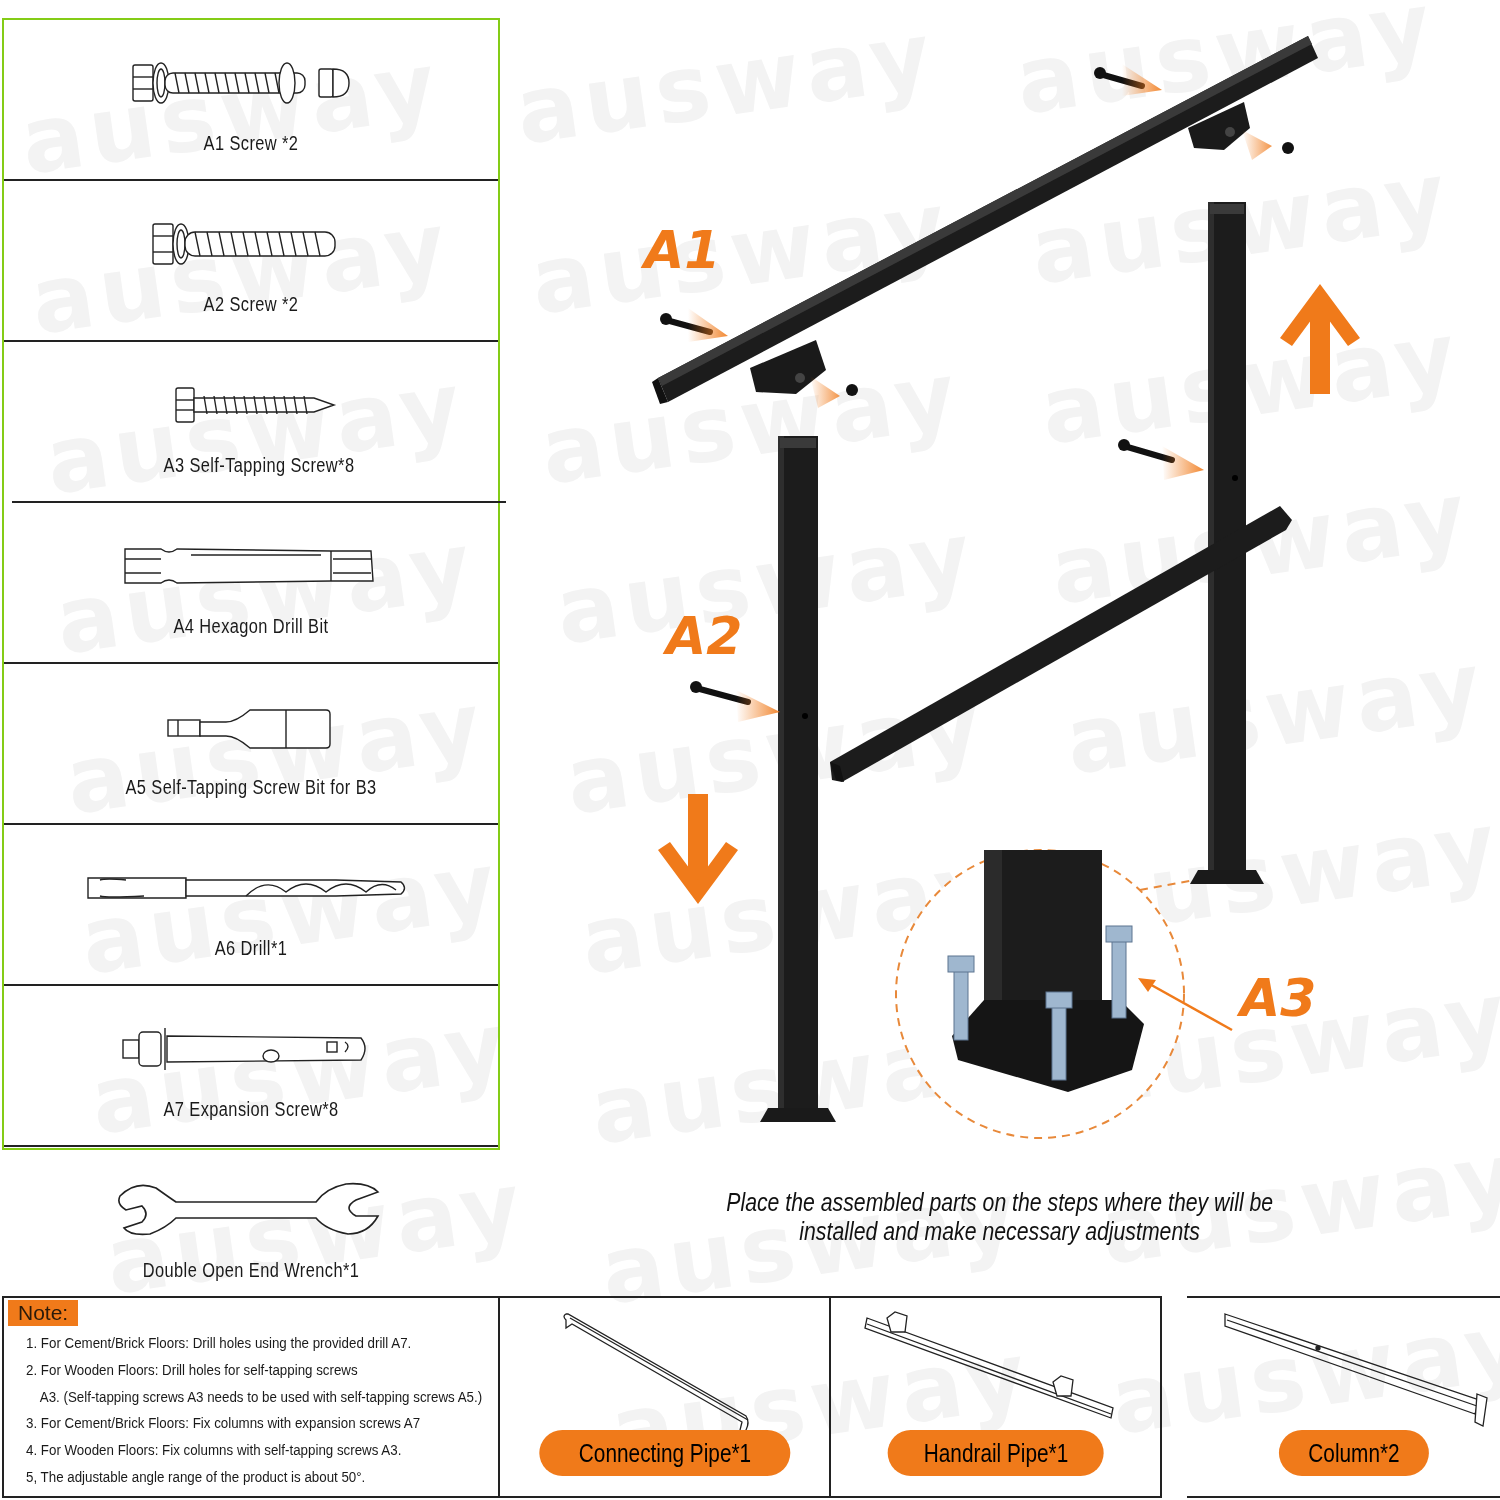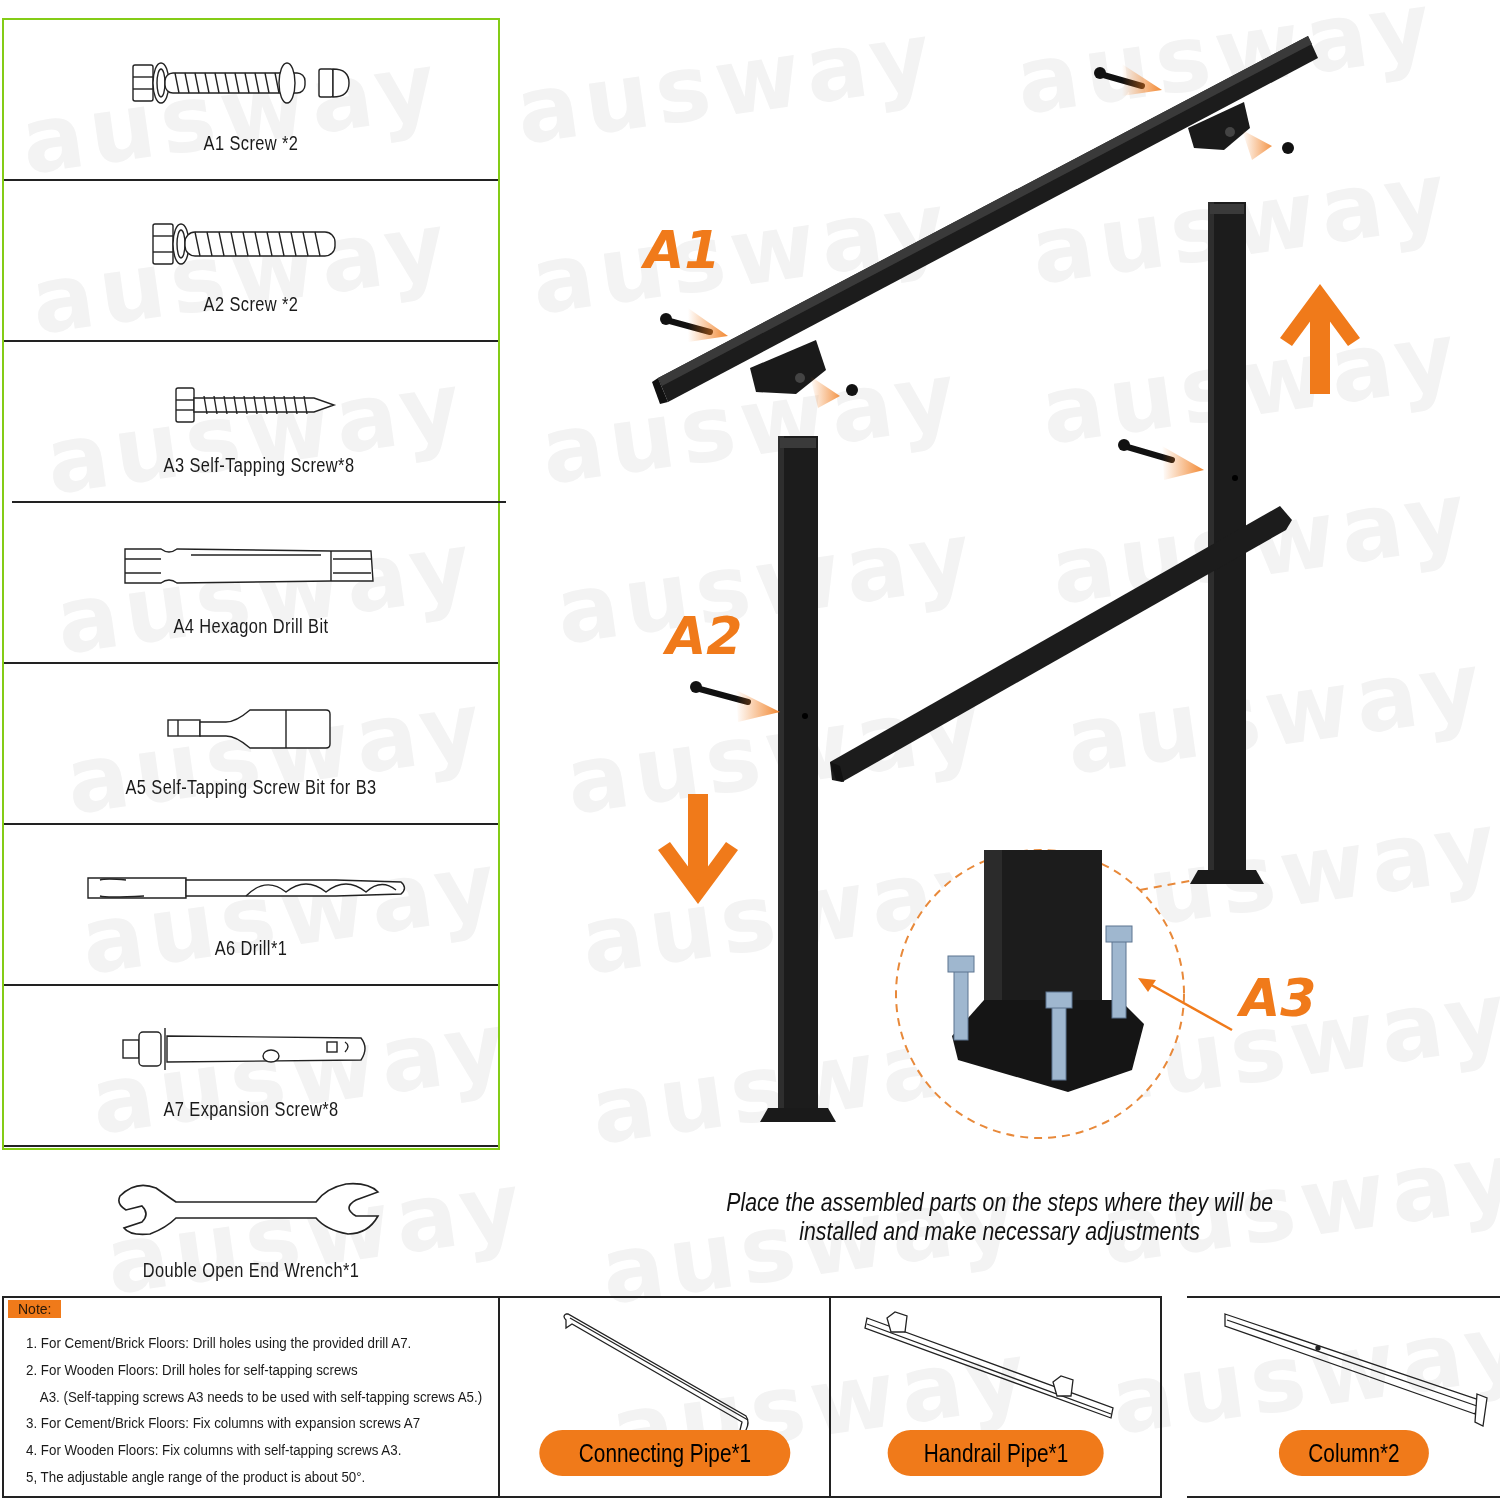--- a/index.html
+++ b/index.html
@@ -10,21 +10,21 @@
 
   
   .parts-col { position: absolute; left: 2px; top: 18px; width: 498px; height: 1132px; border: 2px solid #84cc16; z-index: 1; }
   .part-cell { position: absolute; left: 0; width: 494px; height: 161px; border-bottom: 2px solid #222; }
   .part-cell:last-child { border-bottom: none; }
   .part-img { position: absolute; left: 0; right: 0; top: 20px; height: 85px; display: flex; align-items: center; justify-content: center; }
   .part-label { position: absolute; left: 0; right: 0; top: 112px; text-align: center; font-family: "Liberation Sans Narrow", "Liberation Sans", sans-serif; font-size: 20px; transform: scaleX(0.82); color: #1a1a1a; letter-spacing: 0.5px; }
 
   
   .note-box { position: absolute; left: 2px; top: 1296px; width: 498px; height: 202px; border: 2px solid #222; z-index: 1; background: transparent; }
-  .note-label { position: absolute; left: 4px; top: 2px; background: #f07a1a; color: #2a1a0a; font-size: 14px; padding: 1px 10px; transform-origin: left; }
+  .note-label { position: absolute; left: 4px; top: 2px; background: #f07a1a; color: #2a1a0a; font-size: 21px; padding: 1px 10px; transform-origin: left; }
   .note-list { position: absolute; left: 22px; top: 32px; right: 6px; list-style: none; font-size: 15.5px; line-height: 26.8px; color: #1a1a1a; }
   .note-list li { white-space: nowrap; transform: scaleX(0.86); transform-origin: left; }
   .note-list li.indent { padding-left: 16px; }
 
   
   .comp-cell { position: absolute; top: 1296px; height: 202px; border: 2px solid #222; border-left: none; z-index: 1; }
   .comp-pill { position: absolute; left: 50%; bottom: 20px; transform: translateX(-50%); background: #f07a1a; color: #000000; border-radius: 24px; height: 46px; display: flex; align-items: center; justify-content: center; font-size: 26px; padding: 0 18px; white-space: nowrap; }
   .comp-pill span { display: inline-block; transform: scaleX(0.8); }
   .comp-svg { position: absolute; left: 0; top: 0; }
 

